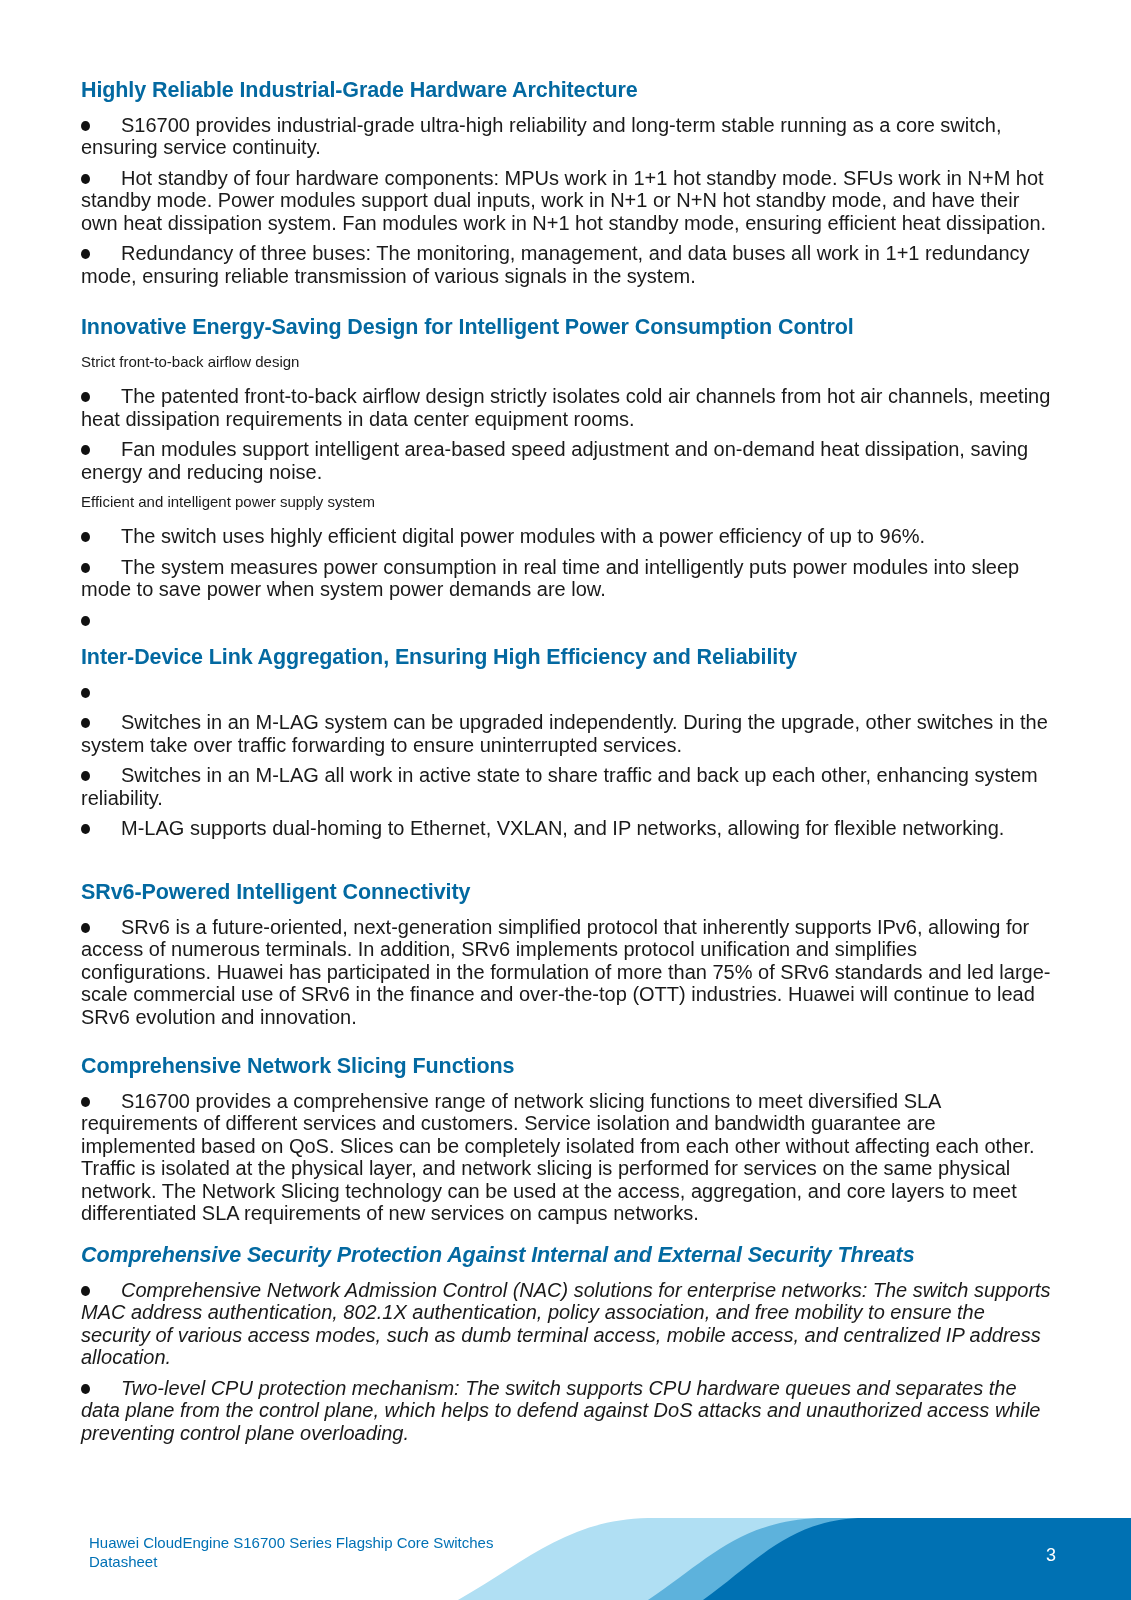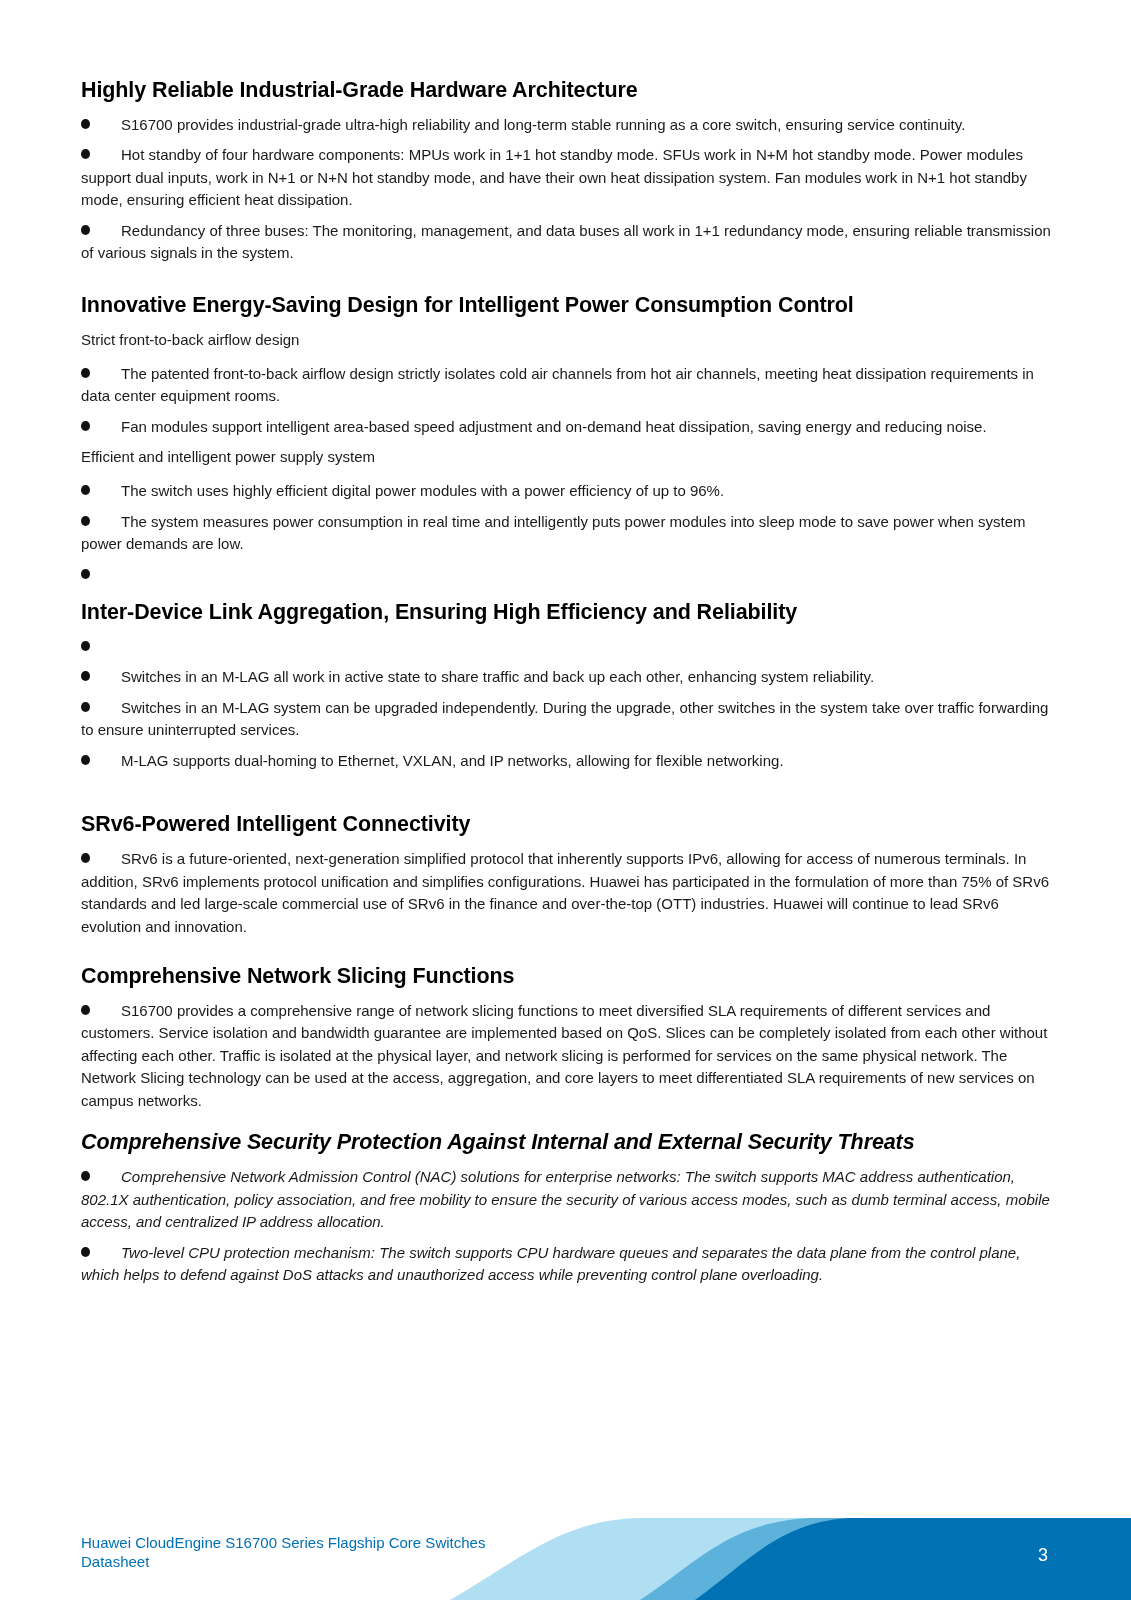--- a/index.html
+++ b/index.html
@@ -2,32 +2,32 @@
 <html><head>
   <meta charset="utf-8">
   <style>
     html, body { margin: 0; padding: 0; background: #ffffff; }
     body {
       width: 1131px; height: 1600px; position: relative; overflow: hidden;
       font-family: "Liberation Sans", sans-serif; color: #1a1a1a;
     }
     .content { position: absolute; left: 81px; top: 78px; width: 970px; }
     .h {
-      color: #000000; font-weight: bold; font-size: 21.5px;
+      color: #0369a1; font-weight: bold; font-size: 21.5px;
       margin: 0 0 10px 0; letter-spacing: -0.1px; line-height: 1.2;
     }
     .section { margin-bottom: 14px; }
     .sub { font-size: 15px; line-height: 22px; margin: 8px 0 12px 0; }
-    .bullet { font-size: 15px; line-height: 22.5px; margin: 0 0 8px 0; }
+    .bullet { font-size: 20px; line-height: 22.5px; margin: 0 0 8px 0; }
     .bullet .dot { display: inline-block; width: 40px; }
     .bullet .dot::before {
       content: ""; display: inline-block; width: 9px; height: 10px;
       border-radius: 50%; background: #111; vertical-align: 1px;
     }
-    .footer { position: absolute; left: 0; top: 1500px; width: 1027px; height: 100px; }
+    .footer { position: absolute; left: 8px; top: 1500px; width: 1027px; height: 100px; }
     .footer svg { position: absolute; left: 0; top: 0; }
     .footer-title {
       position: absolute; left: 81px; top: 33px; color: #0071b5;
       font-size: 15px; line-height: 19px;
     }
     .page-num {
       position: absolute; left: 1038px; top: 45px; color: #ffffff; font-size: 18px;
     }
   </style>
 </head>
@@ -49,22 +49,22 @@
     <p class="bullet"><span class="dot"></span><span>Fan modules support intelligent area-based speed adjustment and on-demand heat dissipation, saving energy and reducing noise.</span></p>
     <p class="sub">Efficient and intelligent power supply system</p>
     <p class="bullet"><span class="dot"></span><span>The switch uses highly efficient digital power modules with a power efficiency of up to 96%.</span></p>
     <p class="bullet"><span class="dot"></span><span>The system measures power consumption in real time and intelligently puts power modules into sleep mode to save power when system power demands are low.</span></p>
     <p class="bullet"><span class="dot"></span></p>
   </div>
 
   <div class="section" style="">
     <h2 class="h">Inter-Device Link Aggregation, Ensuring High Efficiency and Reliability</h2>
     <p class="bullet"><span class="dot"></span></p>
+    <p class="bullet"><span class="dot"></span><span>Switches in an M-LAG system can be upgraded independently. During the upgrade, other switches in the system take over traffic forwarding to ensure uninterrupted services.</span></p>
     <p class="bullet"><span class="dot"></span><span>Switches in an M-LAG all work in active state to share traffic and back up each other, enhancing system reliability.</span></p>
-    <p class="bullet"><span class="dot"></span><span>Switches in an M-LAG system can be upgraded independently. During the upgrade, other switches in the system take over traffic forwarding to ensure uninterrupted services.</span></p>
     <p class="bullet"><span class="dot"></span><span>M-LAG supports dual-homing to Ethernet, VXLAN, and IP networks, allowing for flexible networking.</span></p>
   </div>
 
   <div class="section" style="margin-top:40px;">
     <h2 class="h">SRv6-Powered Intelligent Connectivity</h2>
     <p class="bullet"><span class="dot"></span><span>SRv6 is a future-oriented, next-generation simplified protocol that inherently supports IPv6, allowing for access of numerous terminals. In addition, SRv6 implements protocol unification and simplifies configurations. Huawei has participated in the formulation of more than 75% of SRv6 standards and led large-scale commercial use of SRv6 in the finance and over-the-top (OTT) industries. Huawei will continue to lead SRv6 evolution and innovation.</span></p>
   </div>
 
   <div class="section" style="margin-top:26px;">
     <h2 class="h">Comprehensive Network Slicing Functions</h2>

